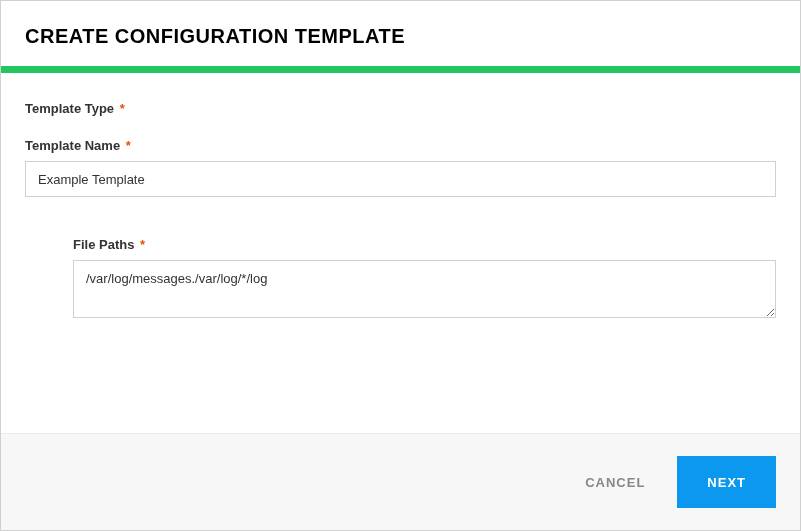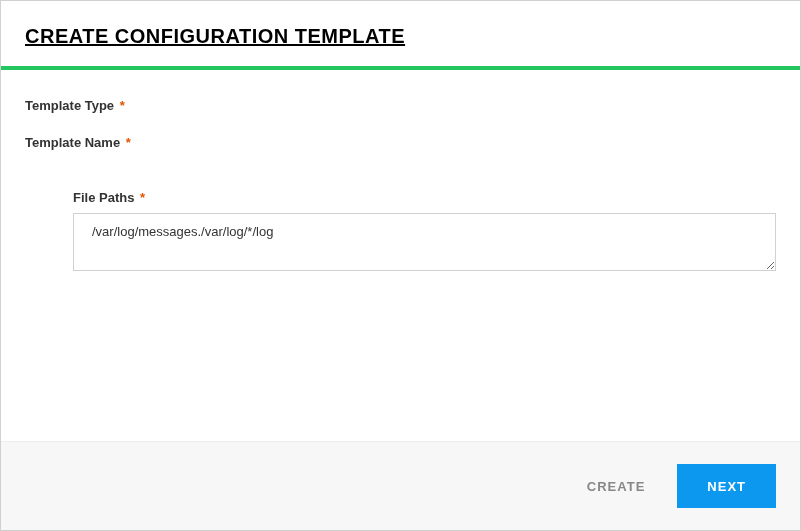--- a/index.html
+++ b/index.html
@@ -11,22 +11,21 @@
       font-family: -apple-system, BlinkMacSystemFont, "Segoe UI", Arial, sans-serif;
       background: #fff;
       width: 801px;
       height: 531px;
       position: relative;
       border: 1px solid #d0d0d0;
       overflow: hidden;
     }
     .dialog-header {
       padding: 24px 24px 18px 24px;
-      border-bottom: 4px solid #22c55e;
-      text-decoration: underline;
+      border-bottom: 7px solid #22c55e;
     }
     .dialog-title {
       font-family: "Arial Narrow", "Helvetica Neue Condensed", Arial, sans-serif;
       font-stretch: condensed;
       font-size: 20px;
       font-weight: 700;
       letter-spacing: 0.5px;
       color: #000;
       text-transform: uppercase;
     }
@@ -86,21 +85,21 @@
       padding: 0 12px;
       font-size: 13px;
       color: #333;
       outline: none;
     }
     .textarea-input {
       width: 100%;
       height: 58px;
       border: 1px solid #d0d0d0;
       background: #fff;
-      padding: 10px 18px;
+      padding: 10px 12px;
       font-size: 13px;
       color: #333;
       outline: none;
       resize: both;
       font-family: inherit;
     }
     .dialog-footer {
       position: absolute;
       left: 0;
       right: 0;
@@ -125,21 +124,21 @@
     }
     .btn-next {
       background: #0c98ef;
       border: none;
       color: #fff;
       font-size: 13px;
       font-weight: 700;
       letter-spacing: 1px;
       cursor: pointer;
       padding: 0 30px;
-      height: 44px;
+      height: 52px;
     }
   </style>
 </head>
 <body>
 
 <div class="dialog-header">
   <h1 class="dialog-title">CREATE CONFIGURATION TEMPLATE</h1>
 </div>
 
 <div class="dialog-body">
@@ -149,28 +148,29 @@
       <span>Template Type</span>
       <span class="required-mark">*</span>
     </label>
   </div>
 
   <div class="form-group">
     <label class="field-label">
       <span>Template Name</span>
       <span class="required-mark">*</span>
     </label>
+    <input type="text" class="text-input" value="Example Template" style="">
   </div>
 
   <div class="form-group spaced">
     <label class="field-label">
       <span>File Paths</span>
       <span class="required-mark">*</span>
     </label>
     <textarea class="textarea-input" style="">/var/log/messages./var/log/*/log</textarea>
   </div>
 
 </div>
 
 <div class="dialog-footer">
-  <button class="btn-cancel">CREATE</button>
+  <button class="btn-cancel">CANCEL</button>
   <button class="btn-next">NEXT</button>
 </div>
 
 </body></html>

